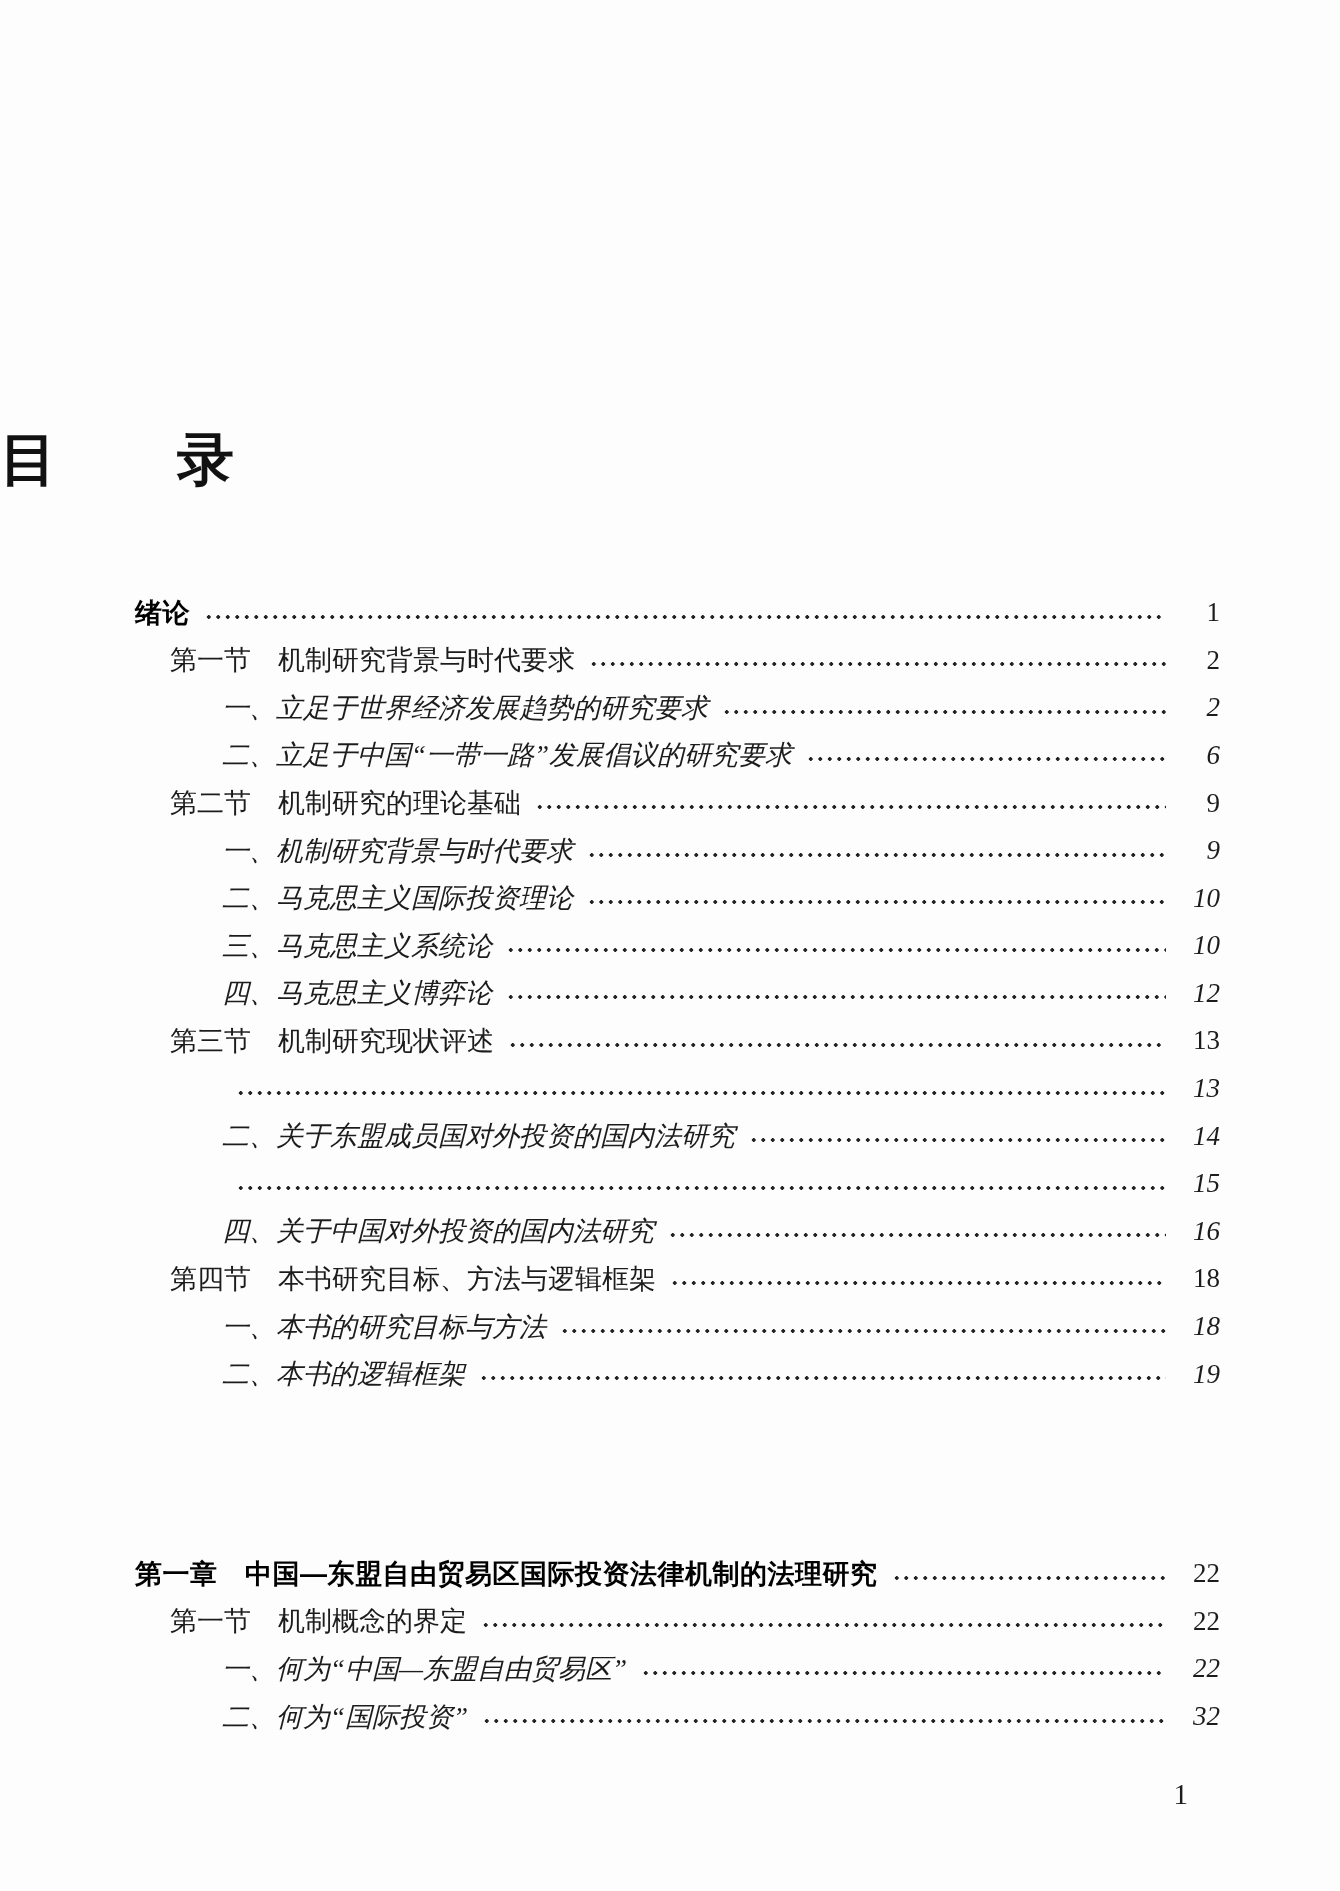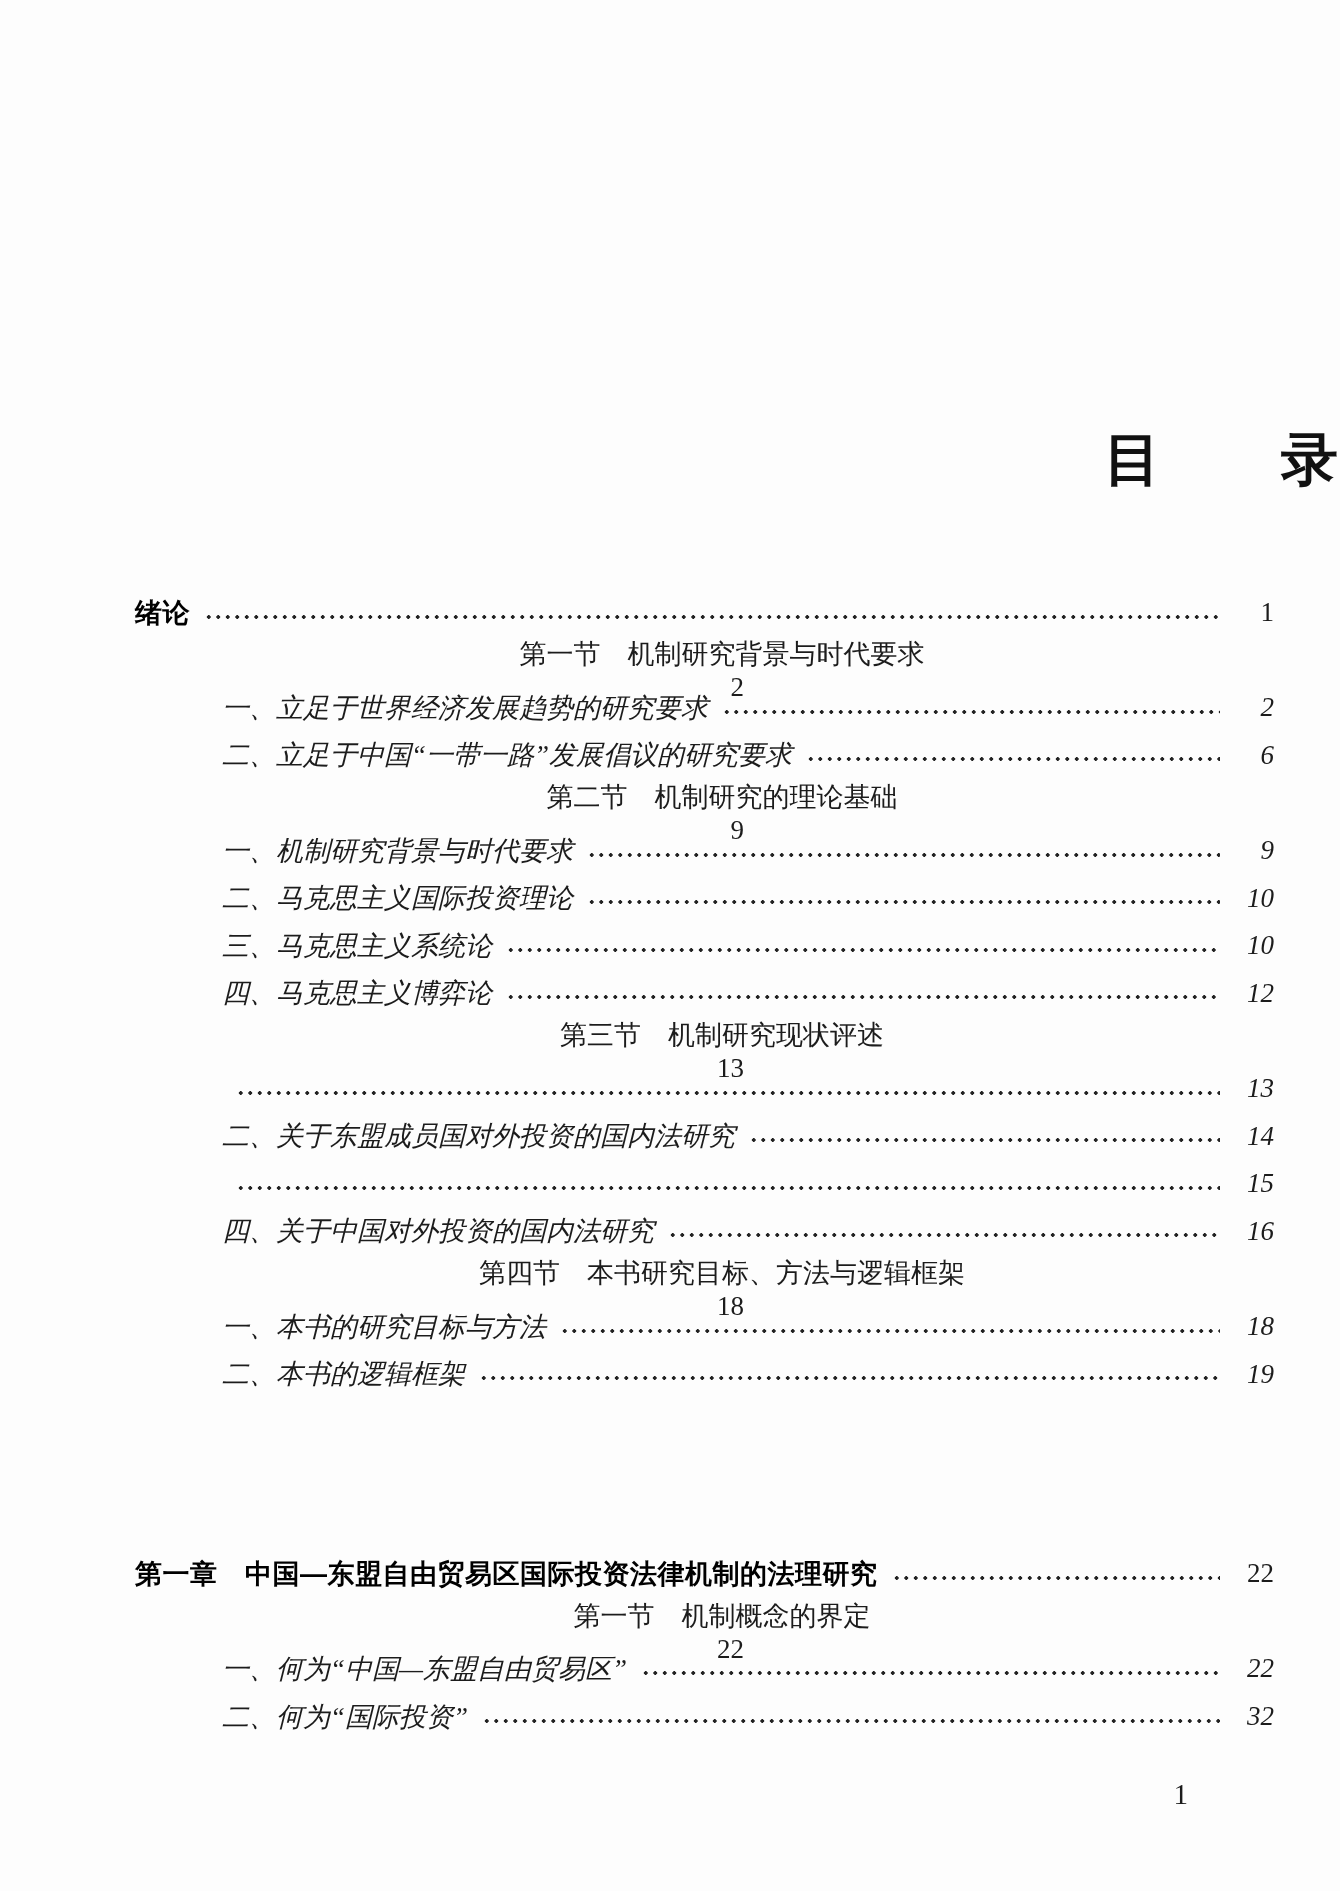--- a/index.html
+++ b/index.html
@@ -12,41 +12,41 @@
     width: 1340px;
     height: 1891px;
     background: #fdfdfd;
     overflow: hidden;
     font-family: "Liberation Serif", serif;
     color: #1a1a1a;
   }
   .page-title {
     padding-top: 430px;
     width: 1340px;
-    text-align: right;
+    text-align: left;
     font-size: 57px;
     line-height: 1.05;
     font-weight: 700;
     letter-spacing: 2px;
     color: #111;
   }
   .toc-list {
     margin-top: 99px;
   }
   .toc-row {
     display: flex;
     align-items: center;
     height: 47.6px;
-    margin-right: 66px;
+    margin-right: 120px;
     font-size: 27px;
     color: #1c1c1c;
     white-space: nowrap;
   }
   .toc-row.level0 { margin-left: 135px; }
-  .toc-row.level1 { margin-left: 170px; flex-direction: column; }
+  .toc-row.level1 { margin-left: 170px; }
   .toc-row.level2 { margin-left: 222px; font-style: italic; }
   .toc-row.bold .toc-label {
     font-family: "Liberation Sans", sans-serif;
     font-weight: 700;
     font-size: 27px;
     letter-spacing: 0.5px;
     color: #000;
   }
   .toc-row.gap-before { margin-top: 152px; }
   .toc-label {

